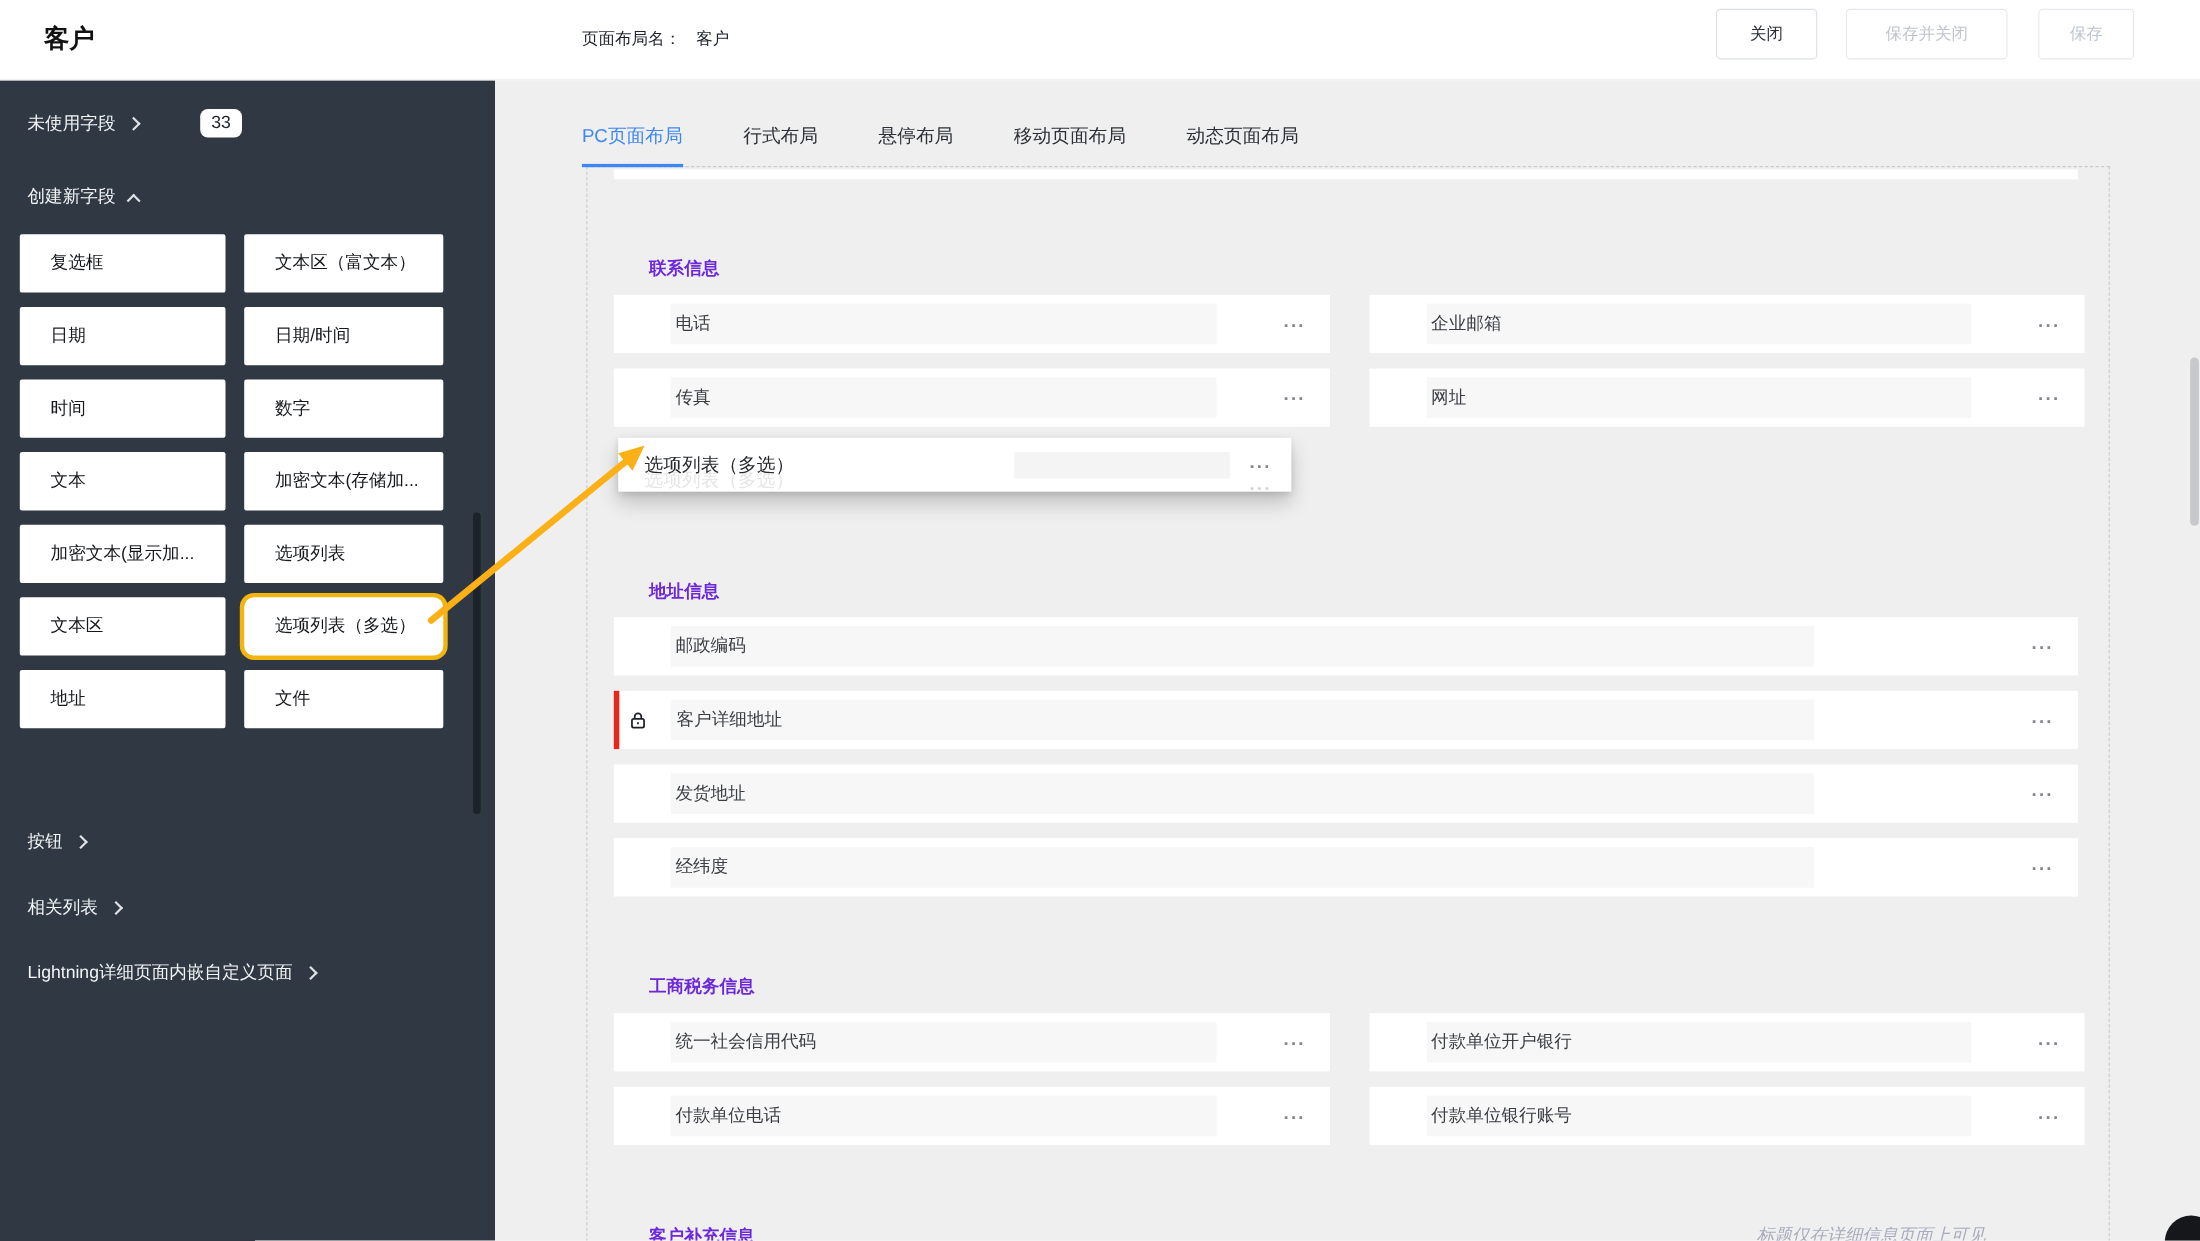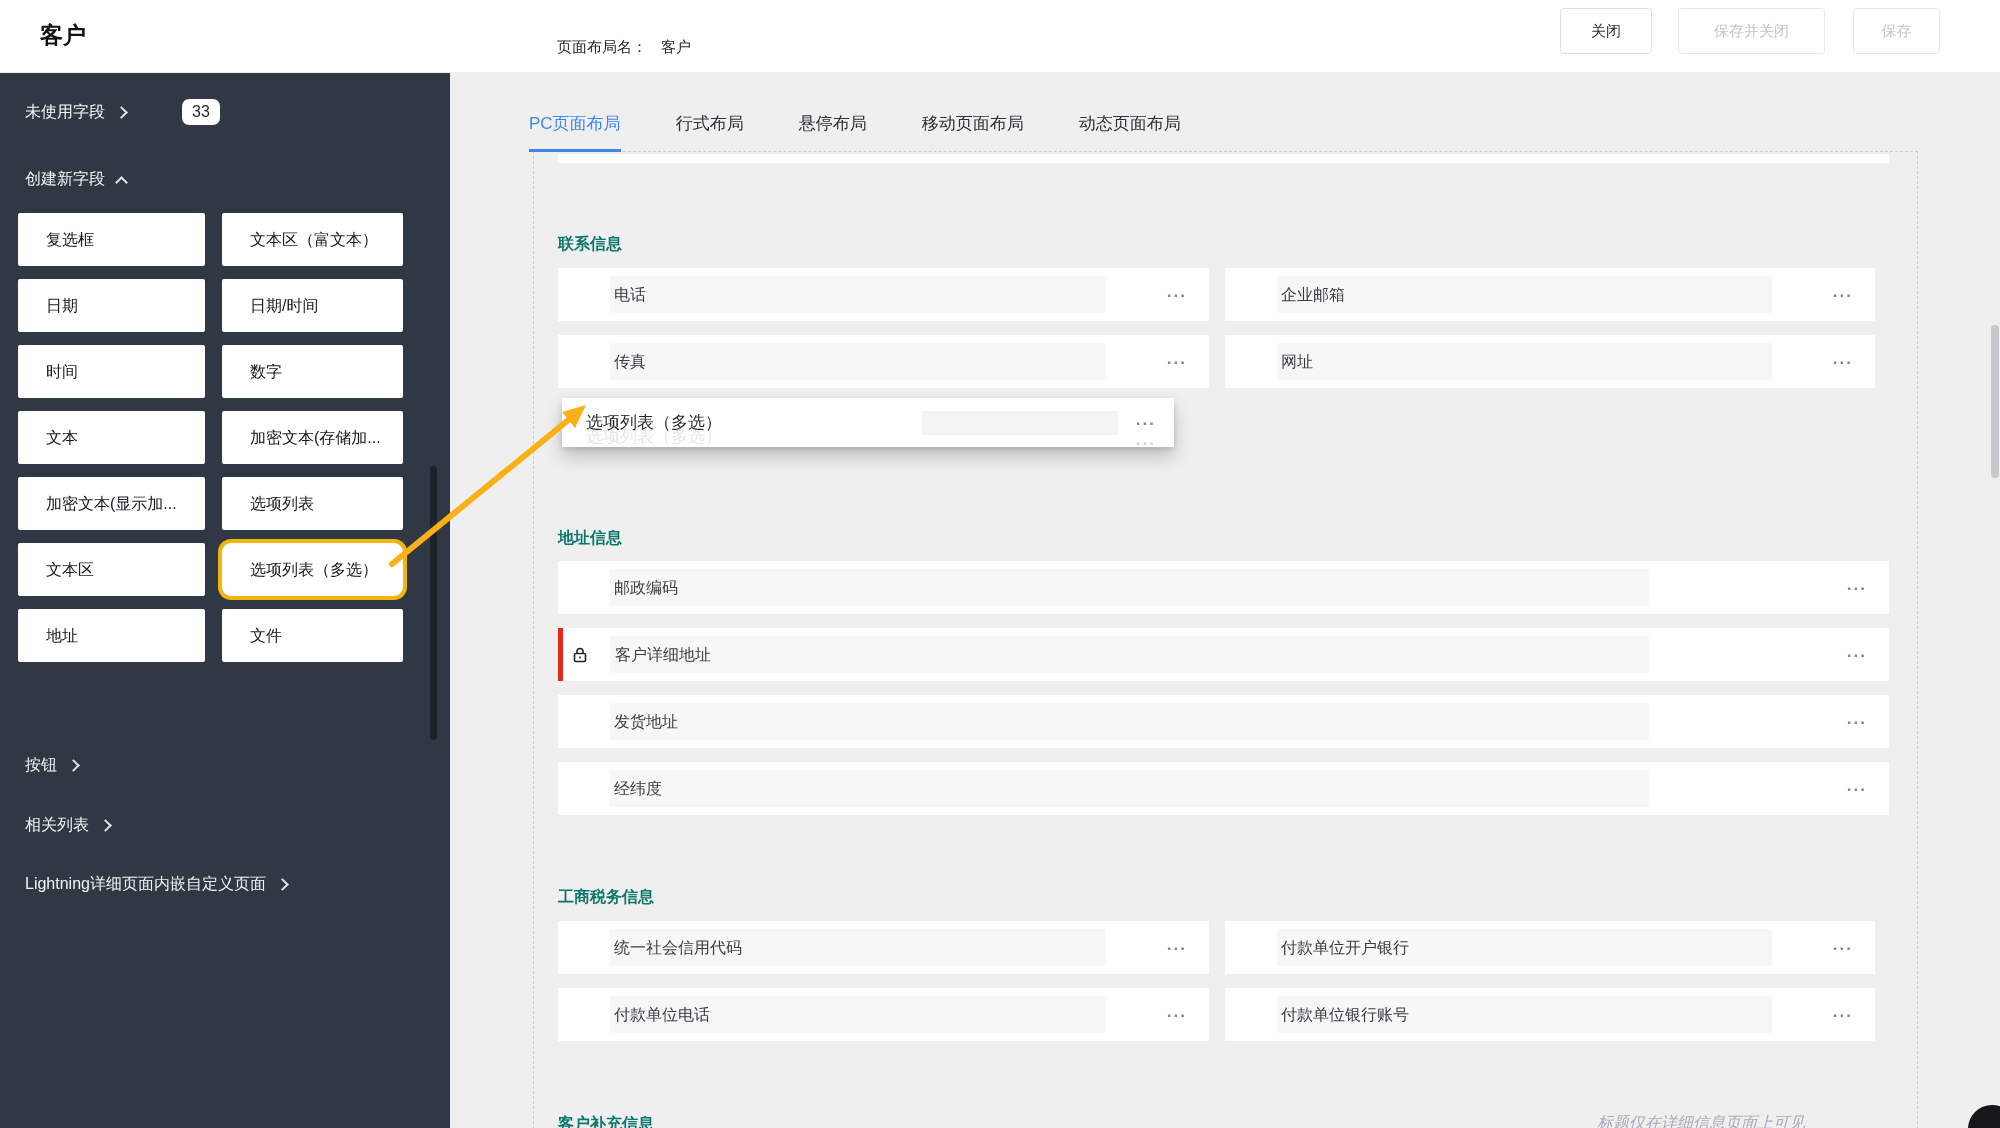--- a/index.html
+++ b/index.html
@@ -3,21 +3,21 @@
 <meta charset="utf-8">
 <style>
   * { margin:0; padding:0; box-sizing:border-box; }
   html,body { width:2000px; height:1128px; overflow:hidden; background:#fff; }
   body { font-family:"Liberation Sans","DejaVu Sans",sans-serif; color:#303133; }
   .page { position:relative; width:2000px; height:1128px; overflow:hidden; background:#efefef; }
 
   
   .header { position:absolute; left:0; top:0; width:2000px; height:73px; background:#fff; border-bottom:1px solid #ededed; z-index:5; }
   .header .title { position:absolute; left:40px; top:20px; font-size:23px; font-weight:bold; color:#111; }
-  .header .layout-name { position:absolute; left:529px; top:38px; font-size:15px; color:#1f2329;margin-left:28px; }
+  .header .layout-name { position:absolute; left:529px; top:26px; font-size:15px; color:#1f2329; }
   .header .layout-name b { font-weight:400; margin-left:14px; }
   .hbtn { position:absolute; top:8px; height:46px; border-radius:4px; background:#fff; border:1px solid #dcdfe6; font-size:15px; text-align:center; line-height:44px; cursor:pointer;margin-left:24px; }
   .hbtn.close { left:1536px; width:92px; color:#2b2f36; }
   .hbtn.disabled { color:#bfc4ce; border-color:#e6e8ee; cursor:default; }
   .hbtn.savec { left:1654px; width:147px; }
   .hbtn.save { left:1829px; width:87px; }
 
   
   .sidebar { position:absolute; left:0; top:73px; width:450px; height:1055px; background:#303943; z-index:4; }
   .side-row { position:absolute; left:25px; color:#f2f4f6; font-size:16px; display:flex; align-items:center; gap:12px; cursor:pointer; }
@@ -37,23 +37,23 @@
   .side-scroll { position:absolute; left:430px; top:393px; width:7px; height:274px; background:#1d232a; border-radius:4px; }
 
   
   .main-bg { position:absolute; left:450px; top:73px; width:1550px; height:1055px; background:#efefef; }
   .tabs { position:absolute; left:529px; top:112px; display:flex; gap:55px; z-index:3; }
   .tab { font-size:17px; color:#2b2f36; padding-bottom:14px; cursor:pointer; border-bottom:3px solid transparent; }
   .tab.active { color:#3d87f2; border-bottom-color:#3d87f2; }
 
   .canvas { position:absolute; left:533px; top:151px; width:1385px; height:978px; border:1px dashed #c9cbce; border-bottom:none; z-index:1; }
   .remnant { position:absolute; left:24px; top:2px; width:1331px; height:9px; background:#fff; }
-  .sec-title { position:absolute; left:24px; font-size:16px; font-weight:600; color:#0f766e; }
+  .sec-title { position:absolute; left:56px; font-size:16px; font-weight:600; color:#6d28d9; }
   .rows { position:absolute; left:24px; width:1331px; display:grid; row-gap:14px; }
-  .rows.two { grid-template-columns:651px 650px; column-gap:16px; }
+  .rows.two { grid-template-columns:651px 650px; column-gap:36px; }
   .rows.full { grid-template-columns:1331px; }
   .frow { position:relative; height:53px; background:#fff; cursor:grab; }
   .frow .bar { position:absolute; left:52px; top:8px; bottom:8px; background:#f7f7f8; }
   .rows.two .frow .bar { right:103px; }
   .rows.full .frow .bar { width:1039px; right:auto; }
   .frow .lbl { position:absolute; left:56px; top:0; line-height:53px; font-size:16px; color:#3a3d42; }
   .frow.locked .lbl { left:52px; }
   .frow .dots { position:absolute; right:22px; top:0; line-height:47px; font-size:17px; font-weight:bold; color:#82868f; letter-spacing:2px; cursor:pointer; }
   .frow.locked { border-left:5px solid #e8271c; }
   .frow.locked .bar { left:47px; }

